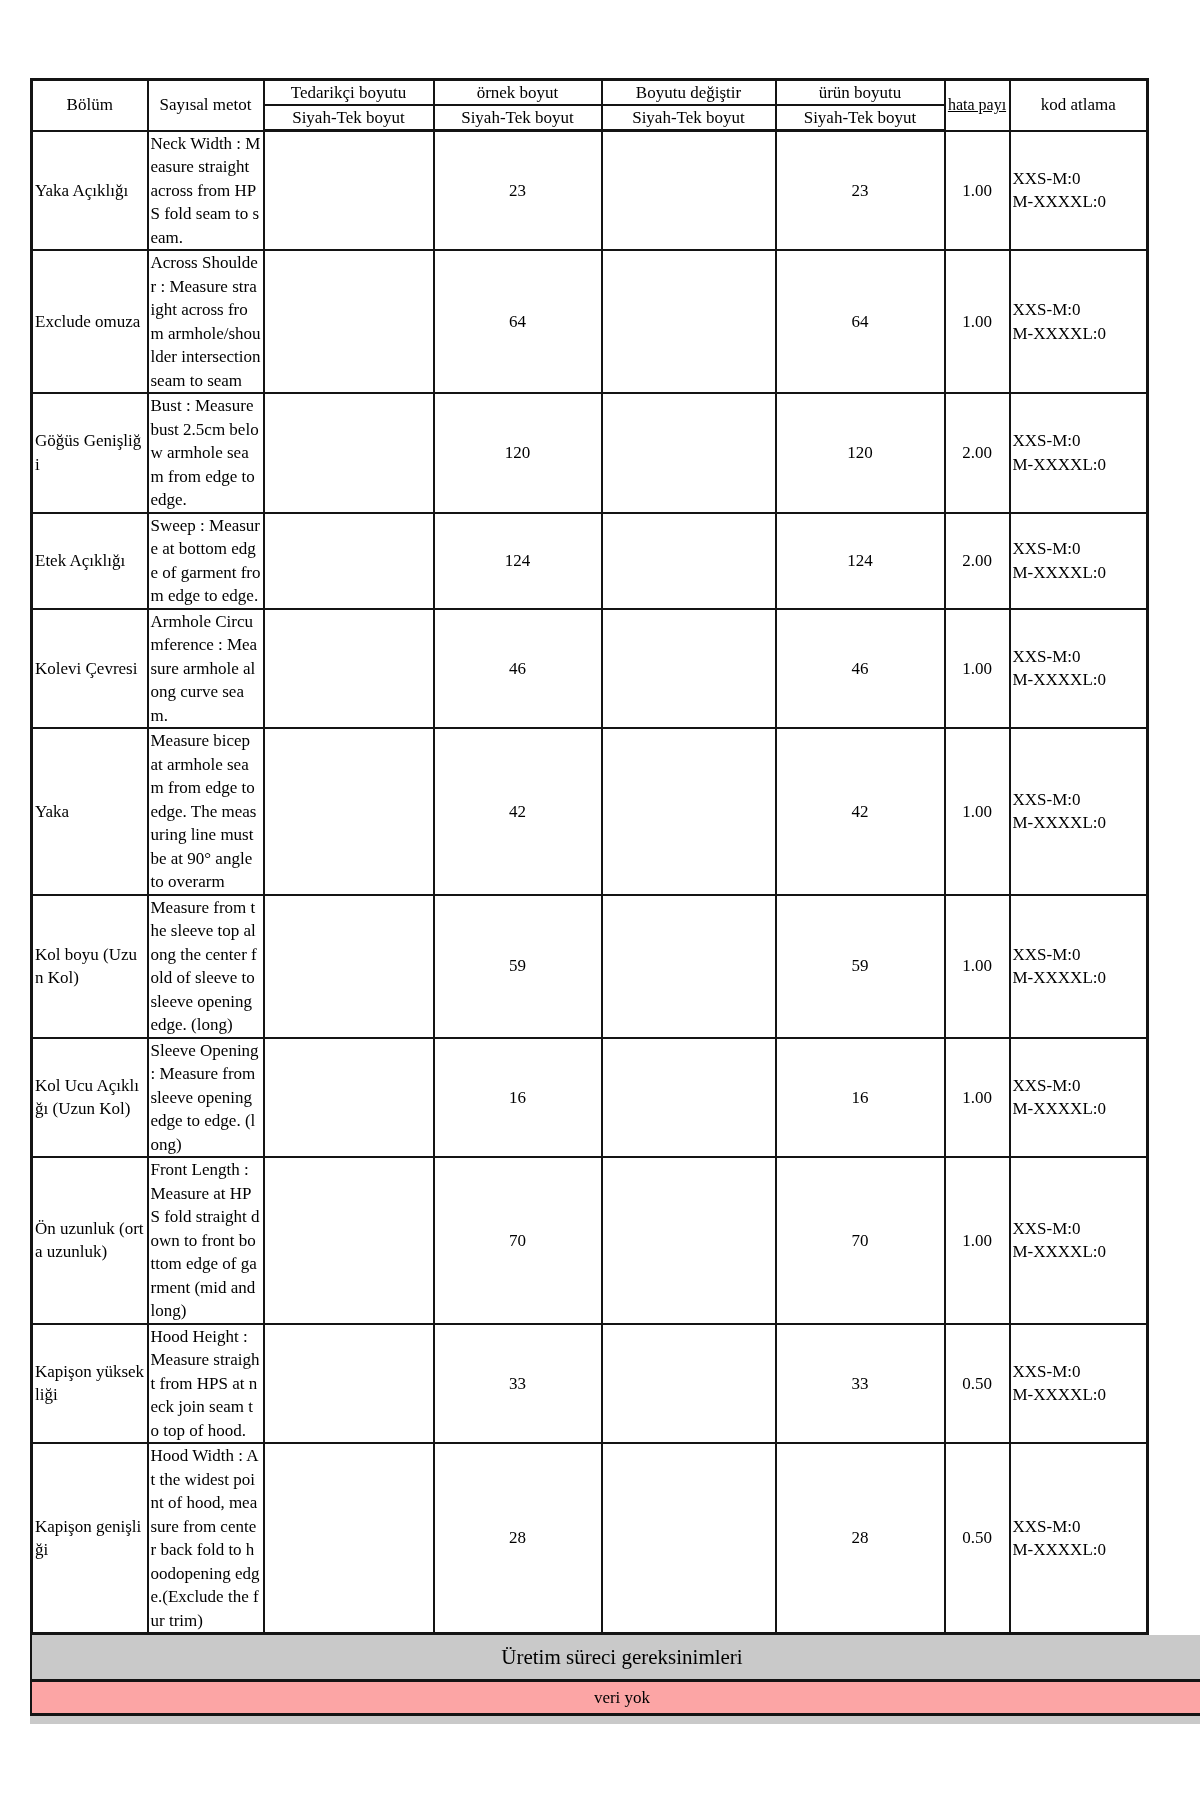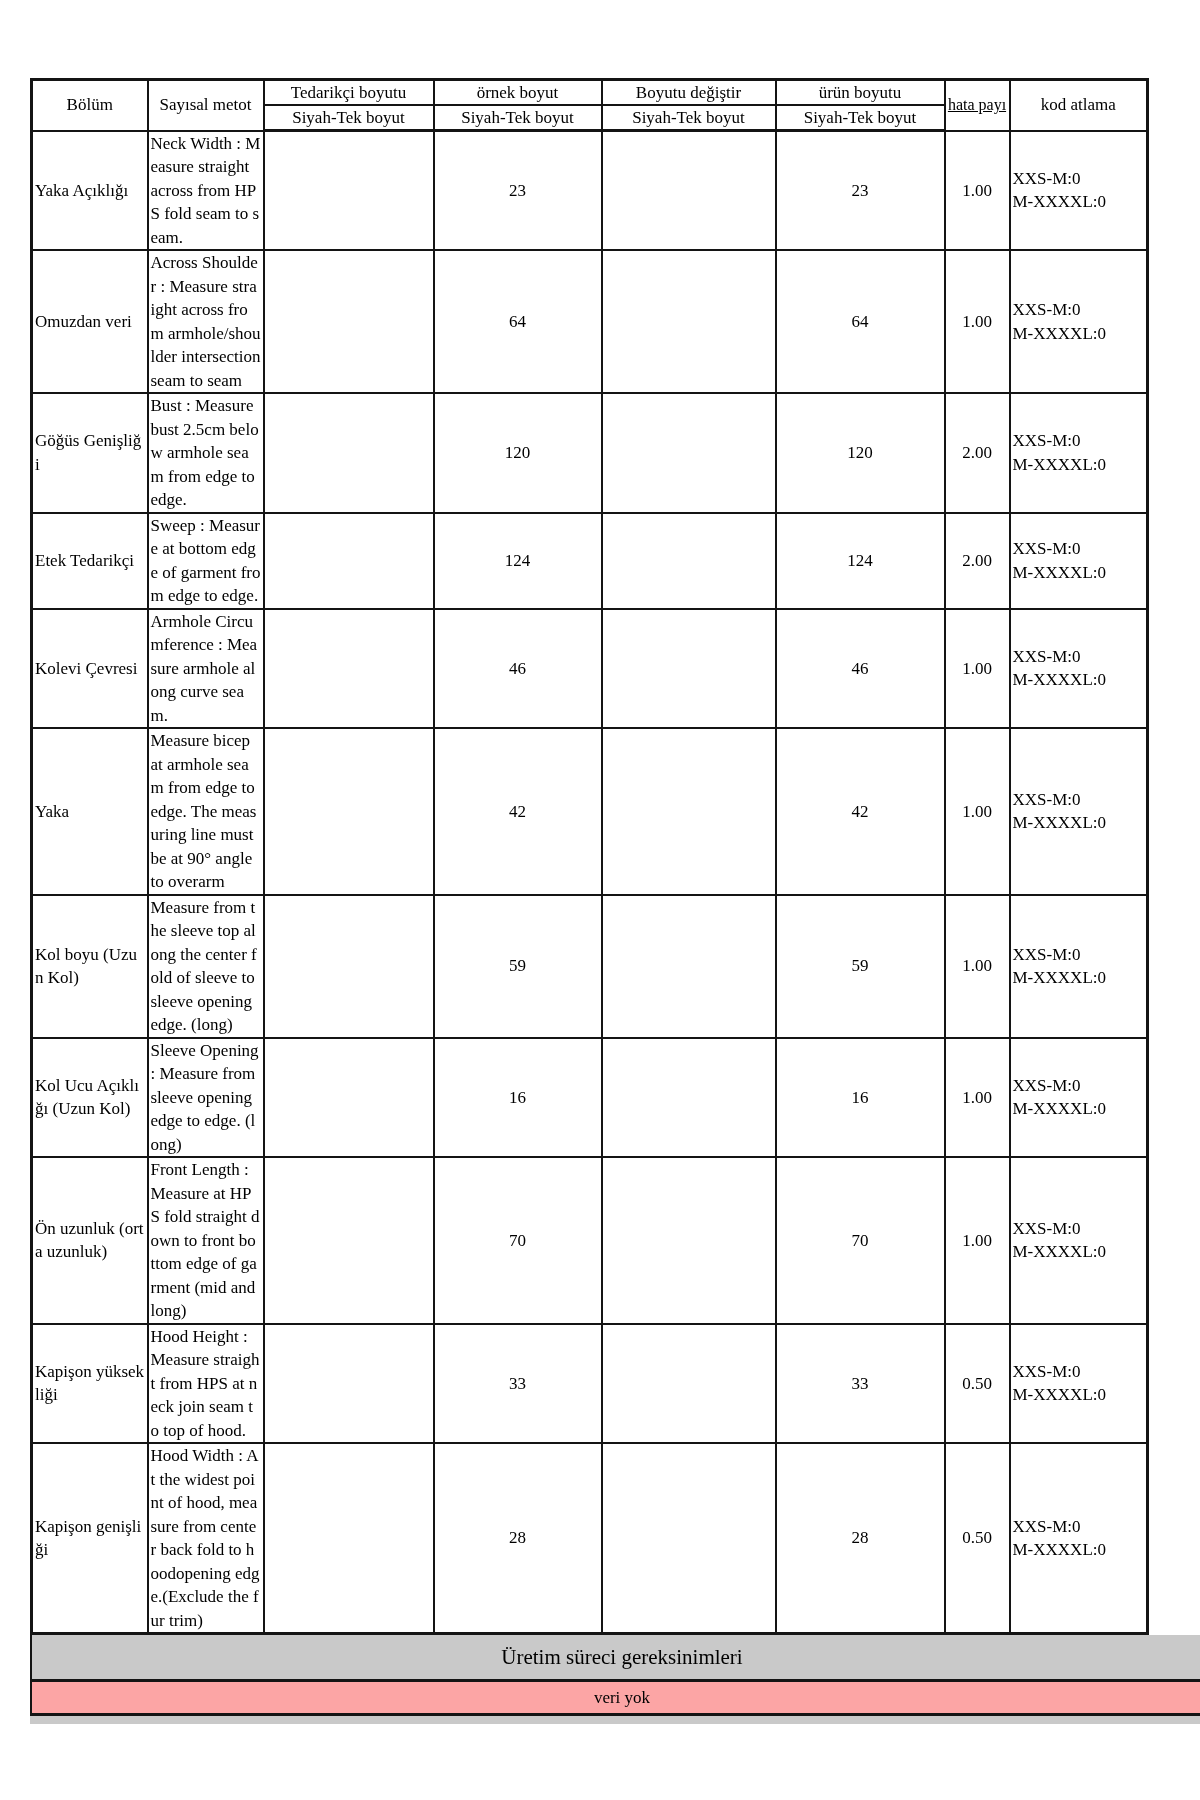--- a/index.html
+++ b/index.html
@@ -80,21 +80,21 @@
           <td class="c-num">23</td>
           <td class="c-num"></td>
           <td class="c-num">23</td>
           <td class="c-num">1.00</td>
           <td class="c-kod">
             <div>XXS-M:0</div>
             <div>M-XXXXL:0</div>
           </td>
         </tr>
         <tr>
-          <td class="c-bolum">Omuzdan veri</td>
+          <td class="c-bolum">Exclude omuza</td>
           <td class="c-metot">Across Shoulder : Measure straight across from armhole/shoulder intersection seam to seam</td>
           <td class="c-num"></td>
           <td class="c-num">64</td>
           <td class="c-num"></td>
           <td class="c-num">64</td>
           <td class="c-num">1.00</td>
           <td class="c-kod">
             <div>XXS-M:0</div>
             <div>M-XXXXL:0</div>
           </td>
@@ -106,21 +106,21 @@
           <td class="c-num">120</td>
           <td class="c-num"></td>
           <td class="c-num">120</td>
           <td class="c-num">2.00</td>
           <td class="c-kod">
             <div>XXS-M:0</div>
             <div>M-XXXXL:0</div>
           </td>
         </tr>
         <tr>
-          <td class="c-bolum">Etek Tedarikçi</td>
+          <td class="c-bolum">Etek Açıklığı</td>
           <td class="c-metot">Sweep : Measure at bottom edge of garment from edge to edge.</td>
           <td class="c-num"></td>
           <td class="c-num">124</td>
           <td class="c-num"></td>
           <td class="c-num">124</td>
           <td class="c-num">2.00</td>
           <td class="c-kod">
             <div>XXS-M:0</div>
             <div>M-XXXXL:0</div>
           </td>

